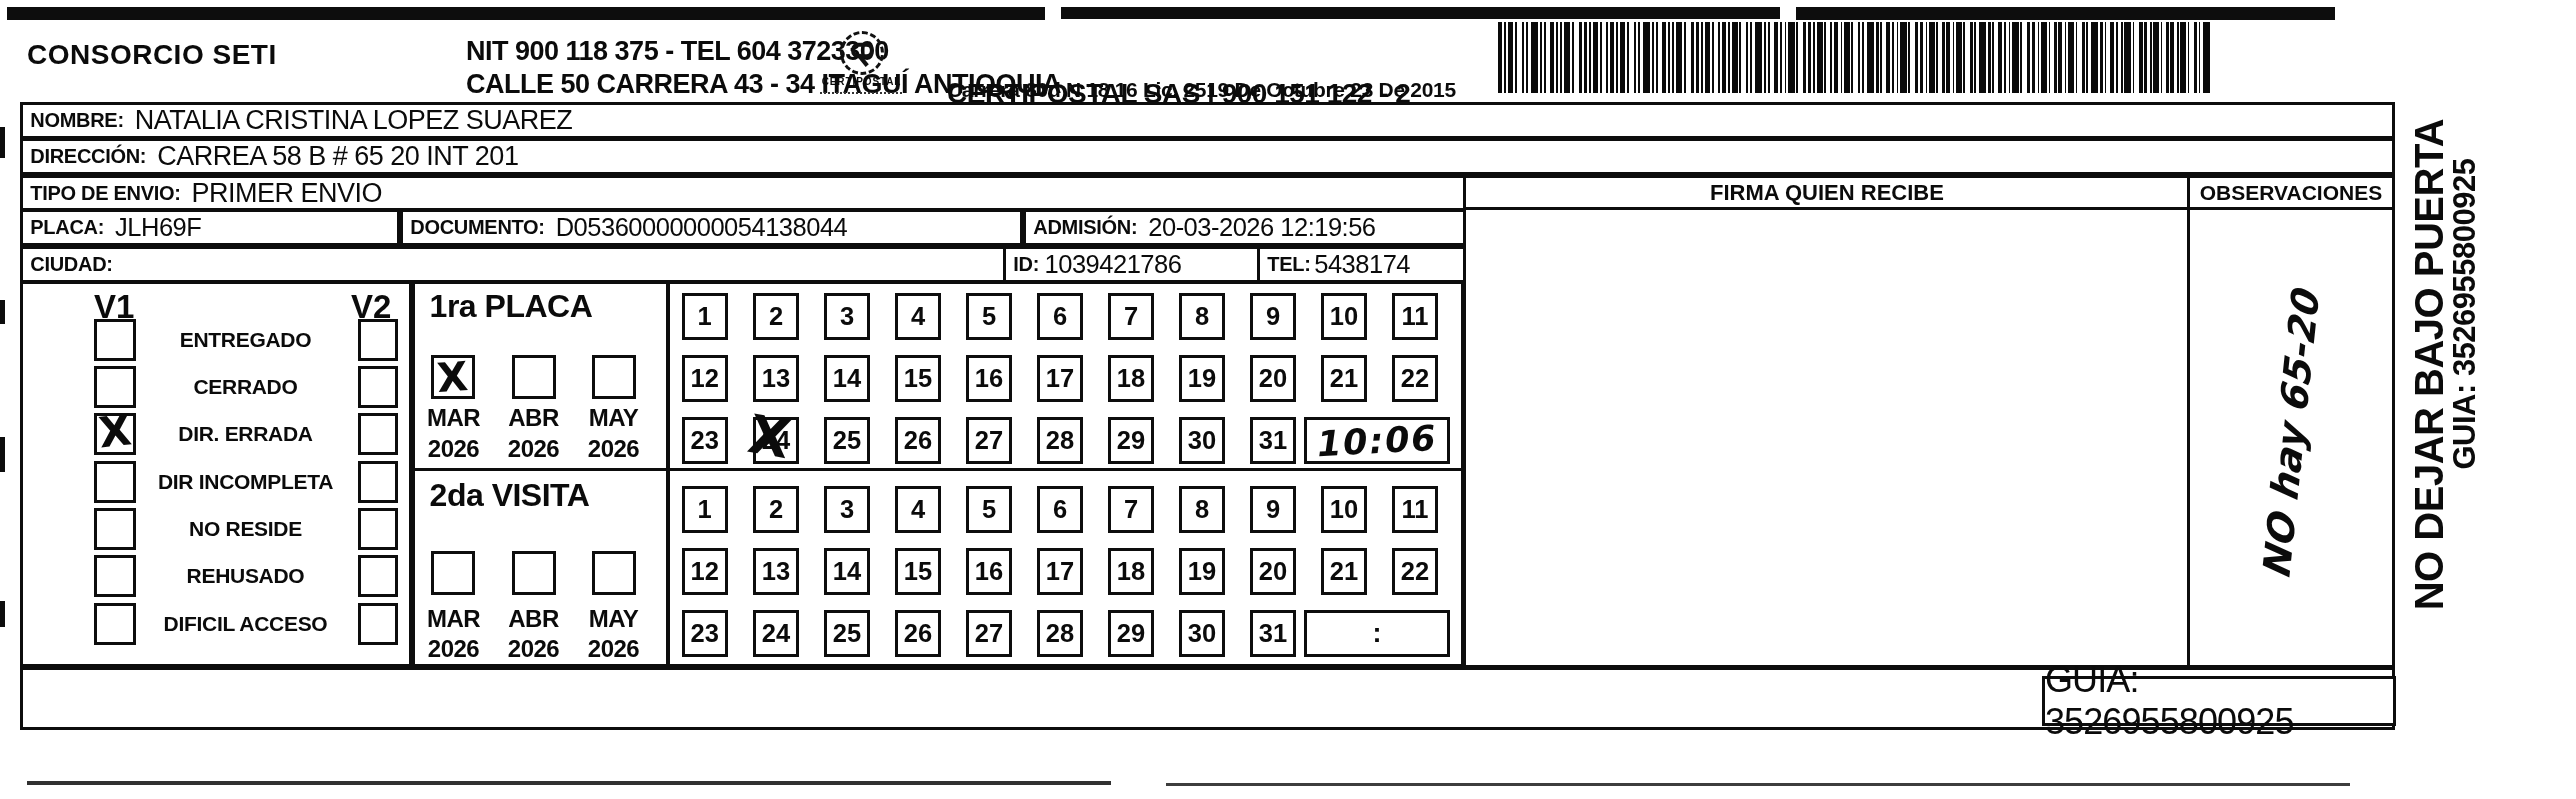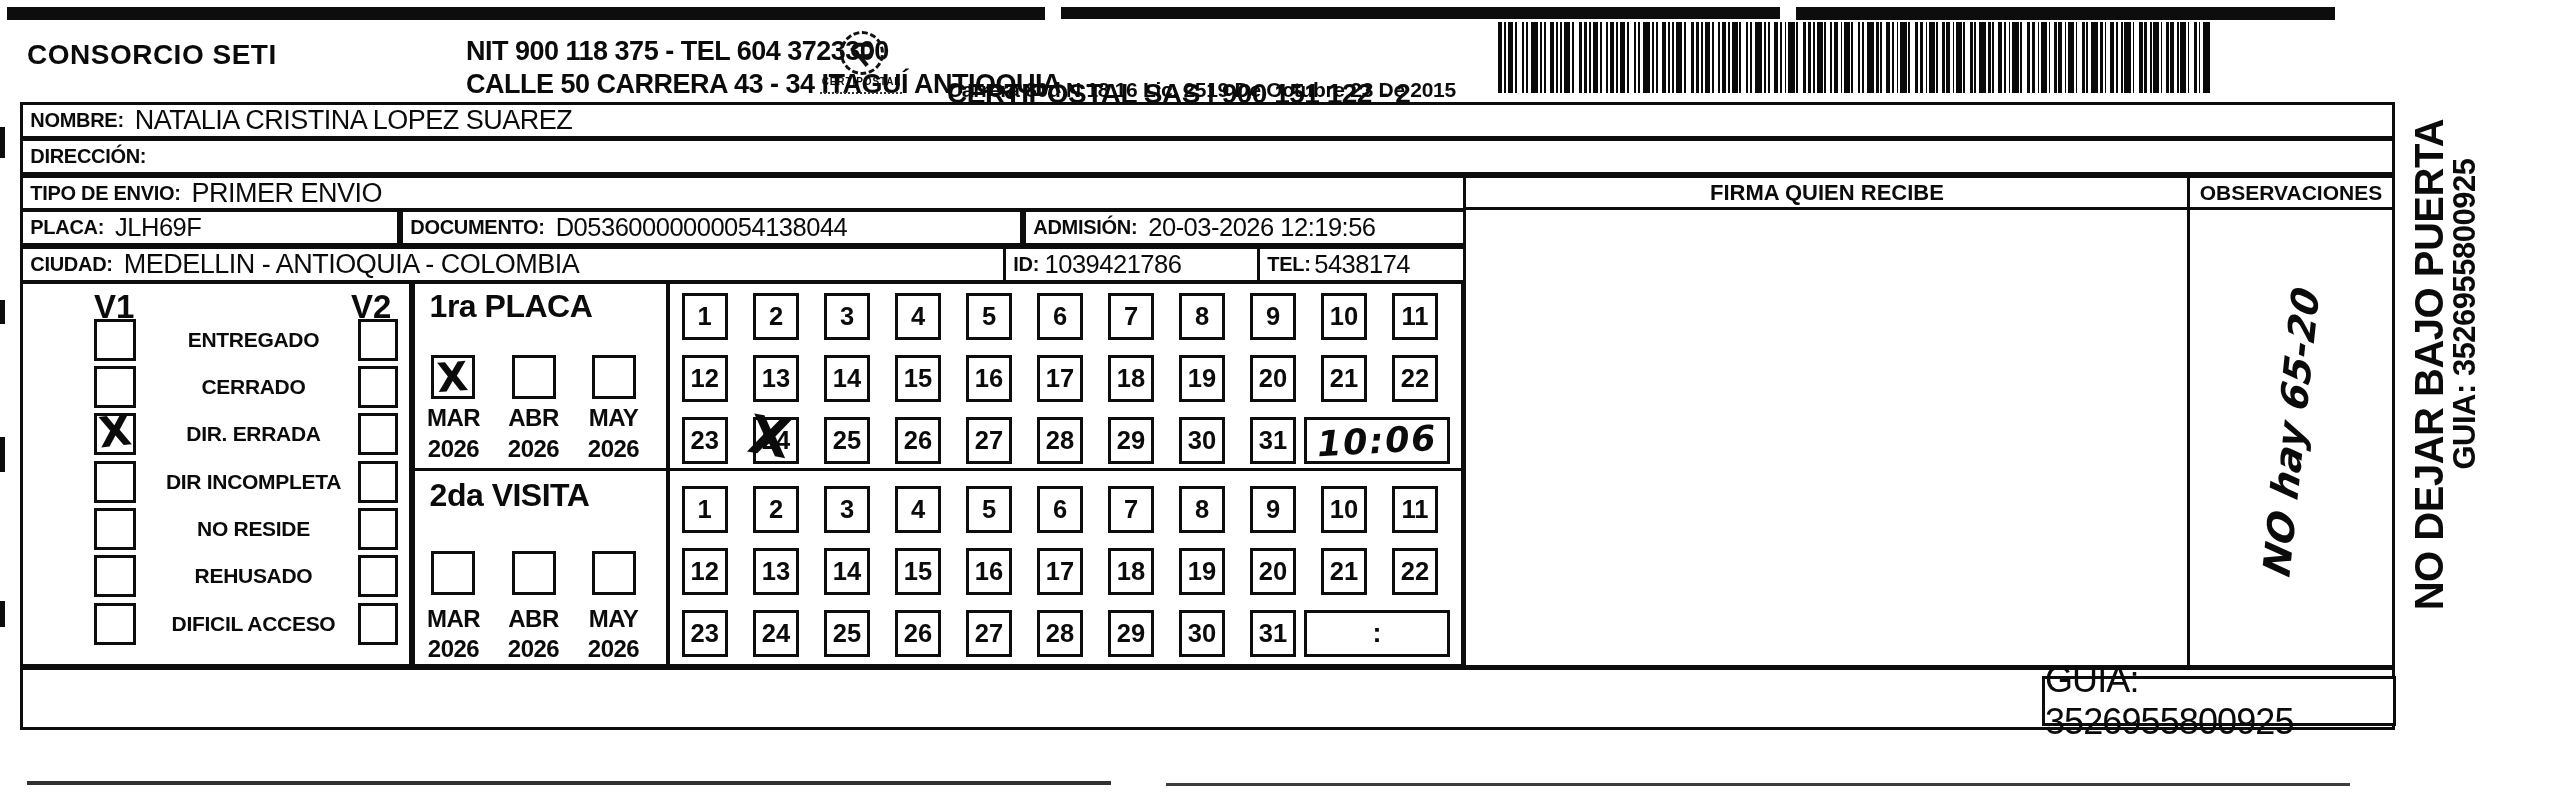--- a/index.html
+++ b/index.html
@@ -7,21 +7,21 @@
        font-family:"Liberation Sans",sans-serif;color:#0b0b0b;}
   .abs{position:absolute;box-sizing:border-box;}
   .cell{position:absolute;box-sizing:border-box;border:3.6px solid #0d0d0d;background:#fff;}
   .row-cell{display:flex;align-items:center;padding-left:7.3px;gap:11px;white-space:nowrap;overflow:hidden;}
   .lbl{font-weight:bold;font-size:20px;letter-spacing:-0.3px;}
   .val{font-size:27px;letter-spacing:-0.5px;}
   .val-sm{font-size:25.5px;letter-spacing:-0.5px;}
   .hdr-cell{display:flex;align-items:center;justify-content:center;font-weight:bold;font-size:22px;}
   .panel{position:absolute;box-sizing:border-box;border:3.6px solid #0d0d0d;}
   .chk{position:absolute;width:42px;height:42px;border:3.6px solid #0d0d0d;box-sizing:border-box;background:#fff;}
-  .chk-lbl{position:absolute;font-weight:bold;font-size:21px;text-align:center;letter-spacing:-0.3px;padding-left:8px;}
+  .chk-lbl{position:absolute;font-weight:bold;font-size:21px;text-align:center;letter-spacing:-0.3px;}
   .vhead{position:absolute;font-weight:bold;font-size:33px;}
   .visit-title{position:absolute;font-weight:bold;font-size:32px;letter-spacing:-0.5px;}
   .month-lbl,.year-lbl{position:absolute;width:55px;text-align:center;font-weight:bold;font-size:24px;letter-spacing:-0.5px;}
   .day-cell{position:absolute;width:46px;height:47px;border:3.6px solid #0d0d0d;box-sizing:border-box;
             display:flex;align-items:center;justify-content:center;font-weight:bold;font-size:25.5px;background:#fff;}
   .time-box{position:absolute;width:146px;height:47px;border:3.6px solid #0d0d0d;box-sizing:border-box;
             display:flex;align-items:center;justify-content:center;background:#fff;}
   .hand{font-family:"DejaVu Sans",sans-serif;font-style:italic;font-weight:bold;}
   .hand-x{position:absolute;font-family:"DejaVu Sans",sans-serif;font-weight:bold;font-size:42px;
           line-height:1;transform:rotate(-6deg);pointer-events:none;}
@@ -191,20 +191,21 @@
     <div style="width: 1.8px; margin-right: 2.7px;"></div>
     <div style="width: 7.3px; margin-right: 1.8px;"></div>
   </div>
 
 <div class="cell row-cell" style="left:20px;top:102px;width:2375px;height:37px;">
   <span class="lbl">NOMBRE:</span>
   <span class="val">NATALIA CRISTINA LOPEZ SUAREZ</span>
 </div>
 <div class="cell row-cell" style="left:20px;top:138px;width:2375px;height:37px;">
   <span class="lbl">DIRECCIÓN:</span>
+  <span class="val">CARREA 58 B # 65 20 INT 201</span>
 </div>
 <div class="cell row-cell" style="left:20px;top:175px;width:1447px;height:36px;">
   <span class="lbl">TIPO DE ENVIO:</span>
   <span class="val">PRIMER ENVIO</span>
 </div>
 <div class="cell hdr-cell" style="left:1463px;top:175px;width:728px;height:36px;">
     <span>FIRMA QUIEN RECIBE</span>
   </div>
 <div class="cell hdr-cell" style="left:2187px;top:175px;width:208px;height:36px;font-size:21px;">
     <span>OBSERVACIONES</span>
@@ -218,21 +219,20 @@
   <span class="lbl">DOCUMENTO:</span>
   <span class="val-sm">D05360000000054138044</span>
 </div>
 <div class="cell row-cell" style="left:1023px;top:209px;width:444px;height:37px;">
   <span class="lbl">ADMISIÓN:</span>
   <span class="val-sm">20-03-2026 12:19:56</span>
 </div>
 
 <div class="cell row-cell" style="left:20px;top:246px;width:986px;height:37px;">
   <span class="lbl">CIUDAD:</span>
-  <span class="val">MEDELLIN - ANTIOQUIA - COLOMBIA</span>
 </div>
 <div class="cell row-cell" style="left:1003px;top:246px;width:258px;height:37px;">
   <span class="lbl">ID:</span>
   <span class="val-sm" style="margin-left:-5.5px;">1039421786</span>
 </div>
 <div class="cell row-cell" style="left:1257px;top:246px;width:210px;height:37px;">
   <span class="lbl">TEL:</span>
   <span class="val-sm" style="margin-left:-7.3px;">5438174</span>
 </div>
 

